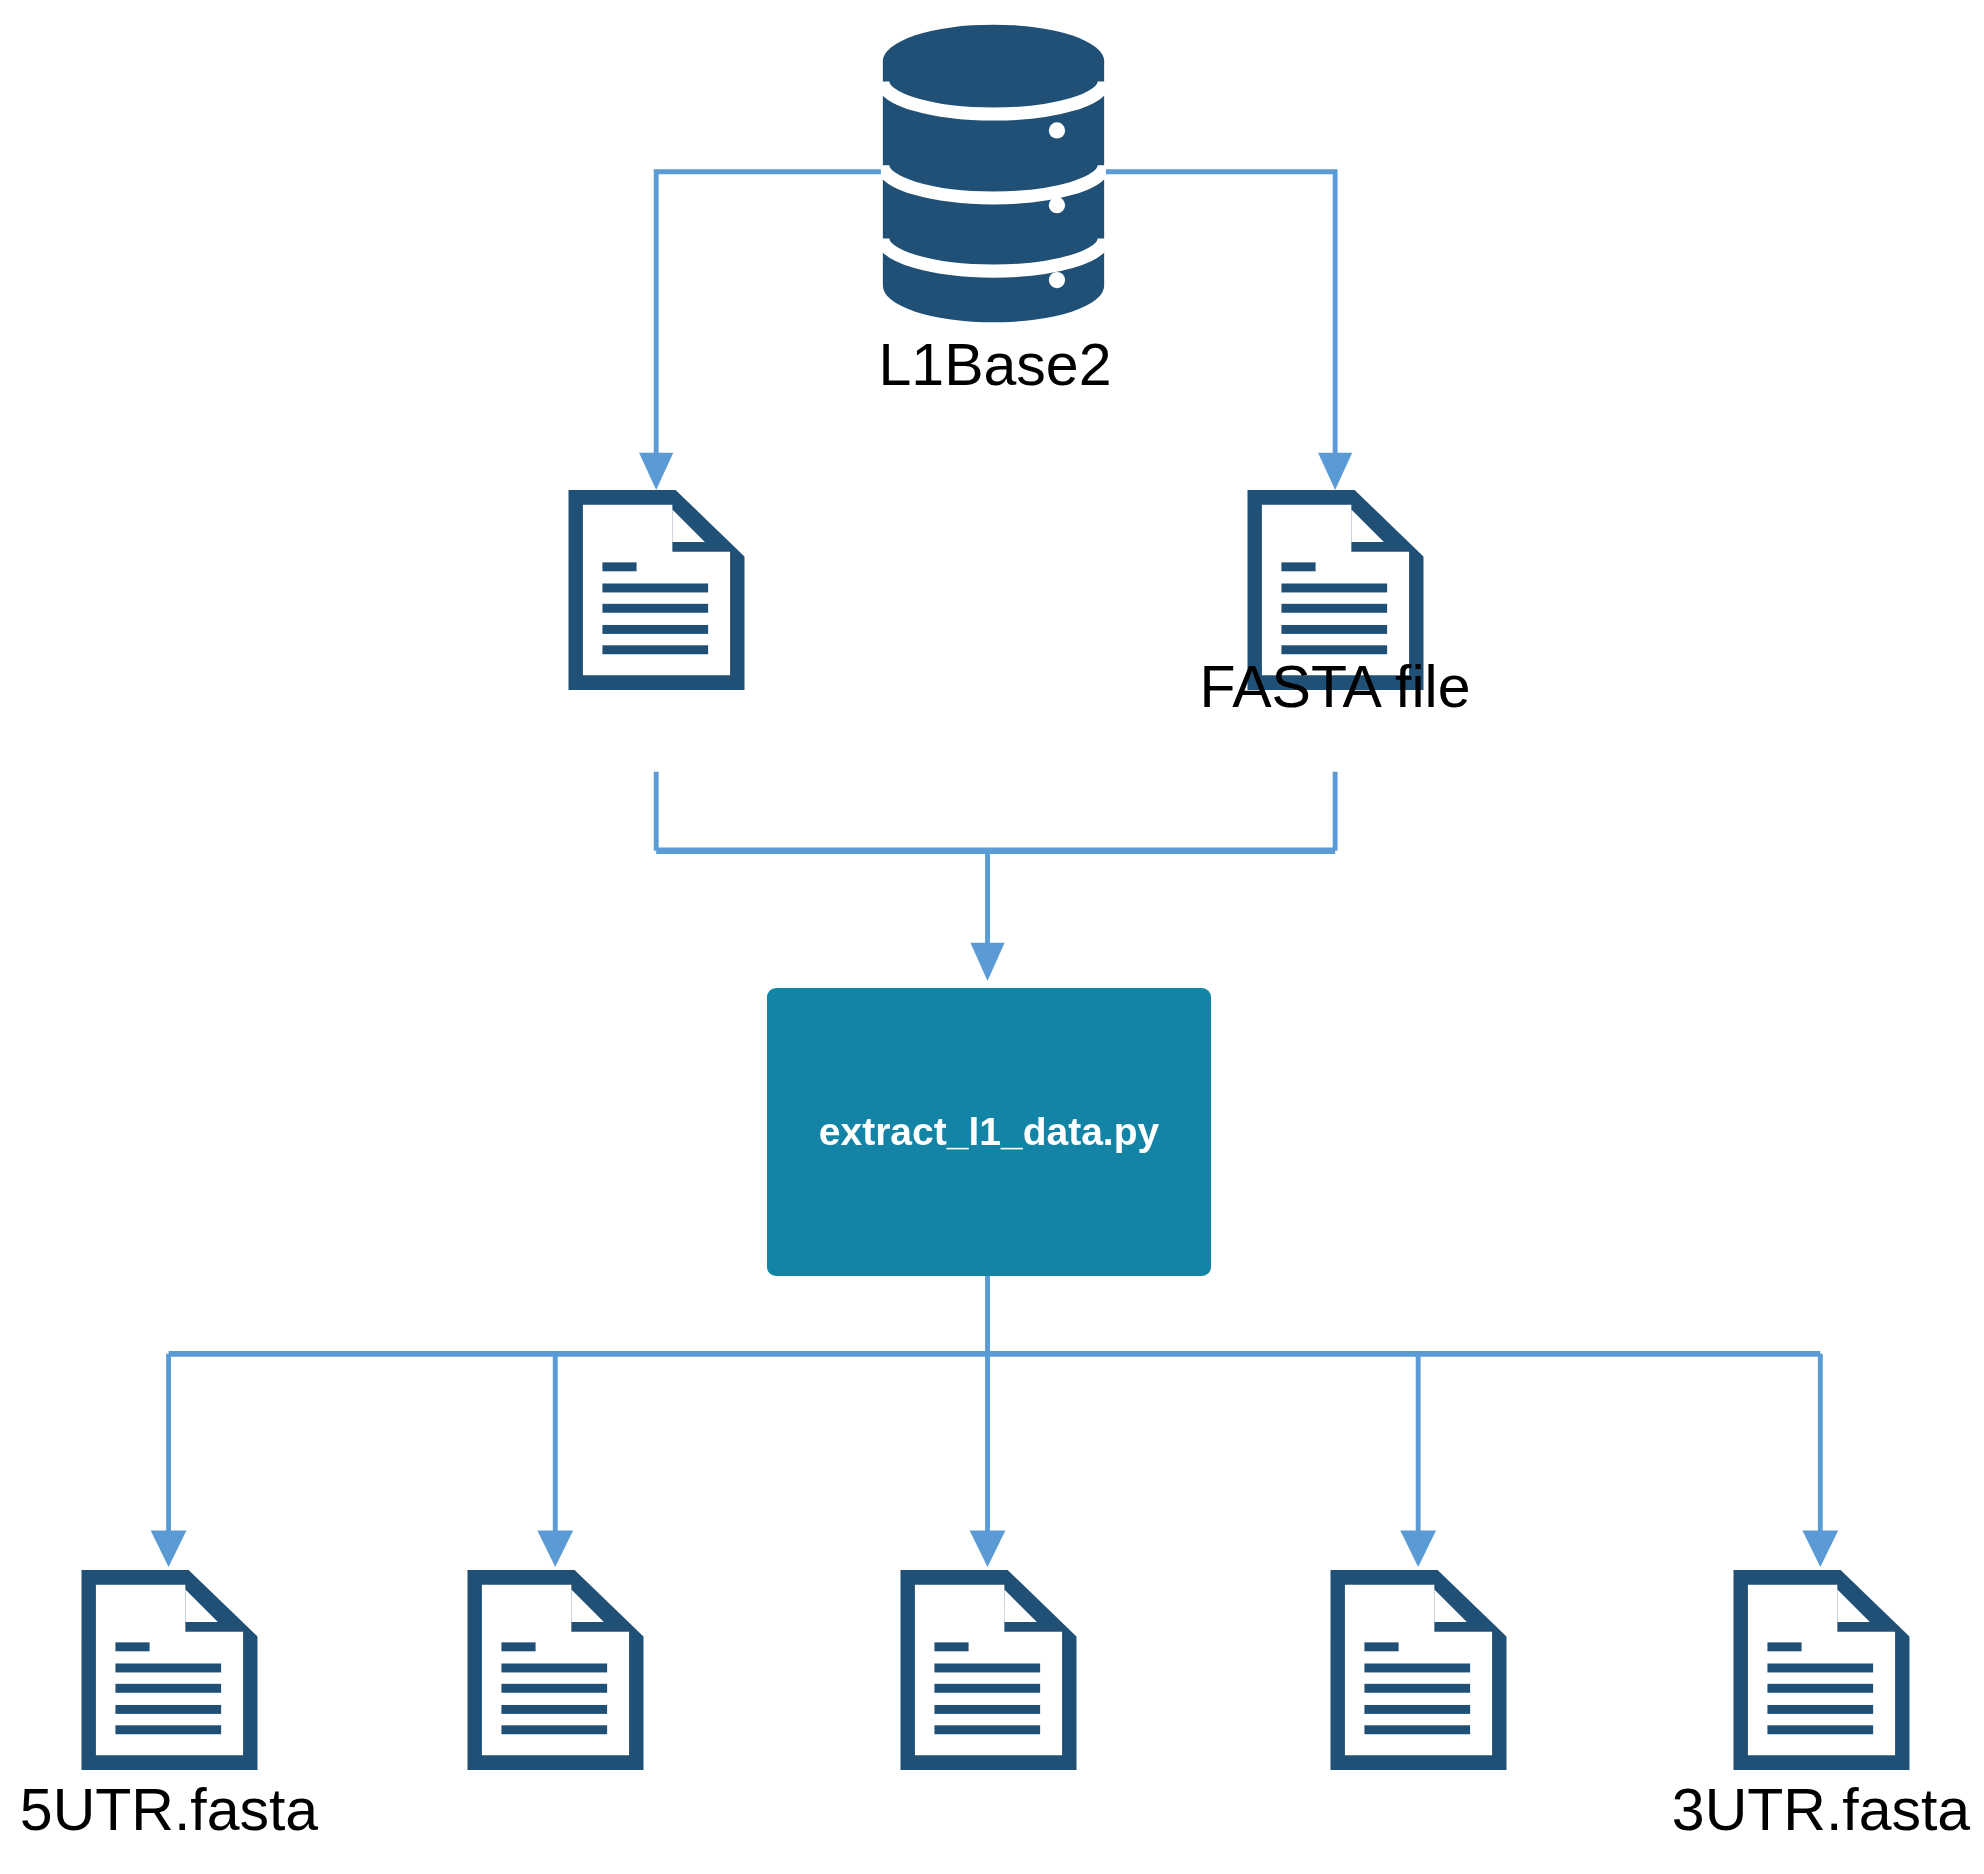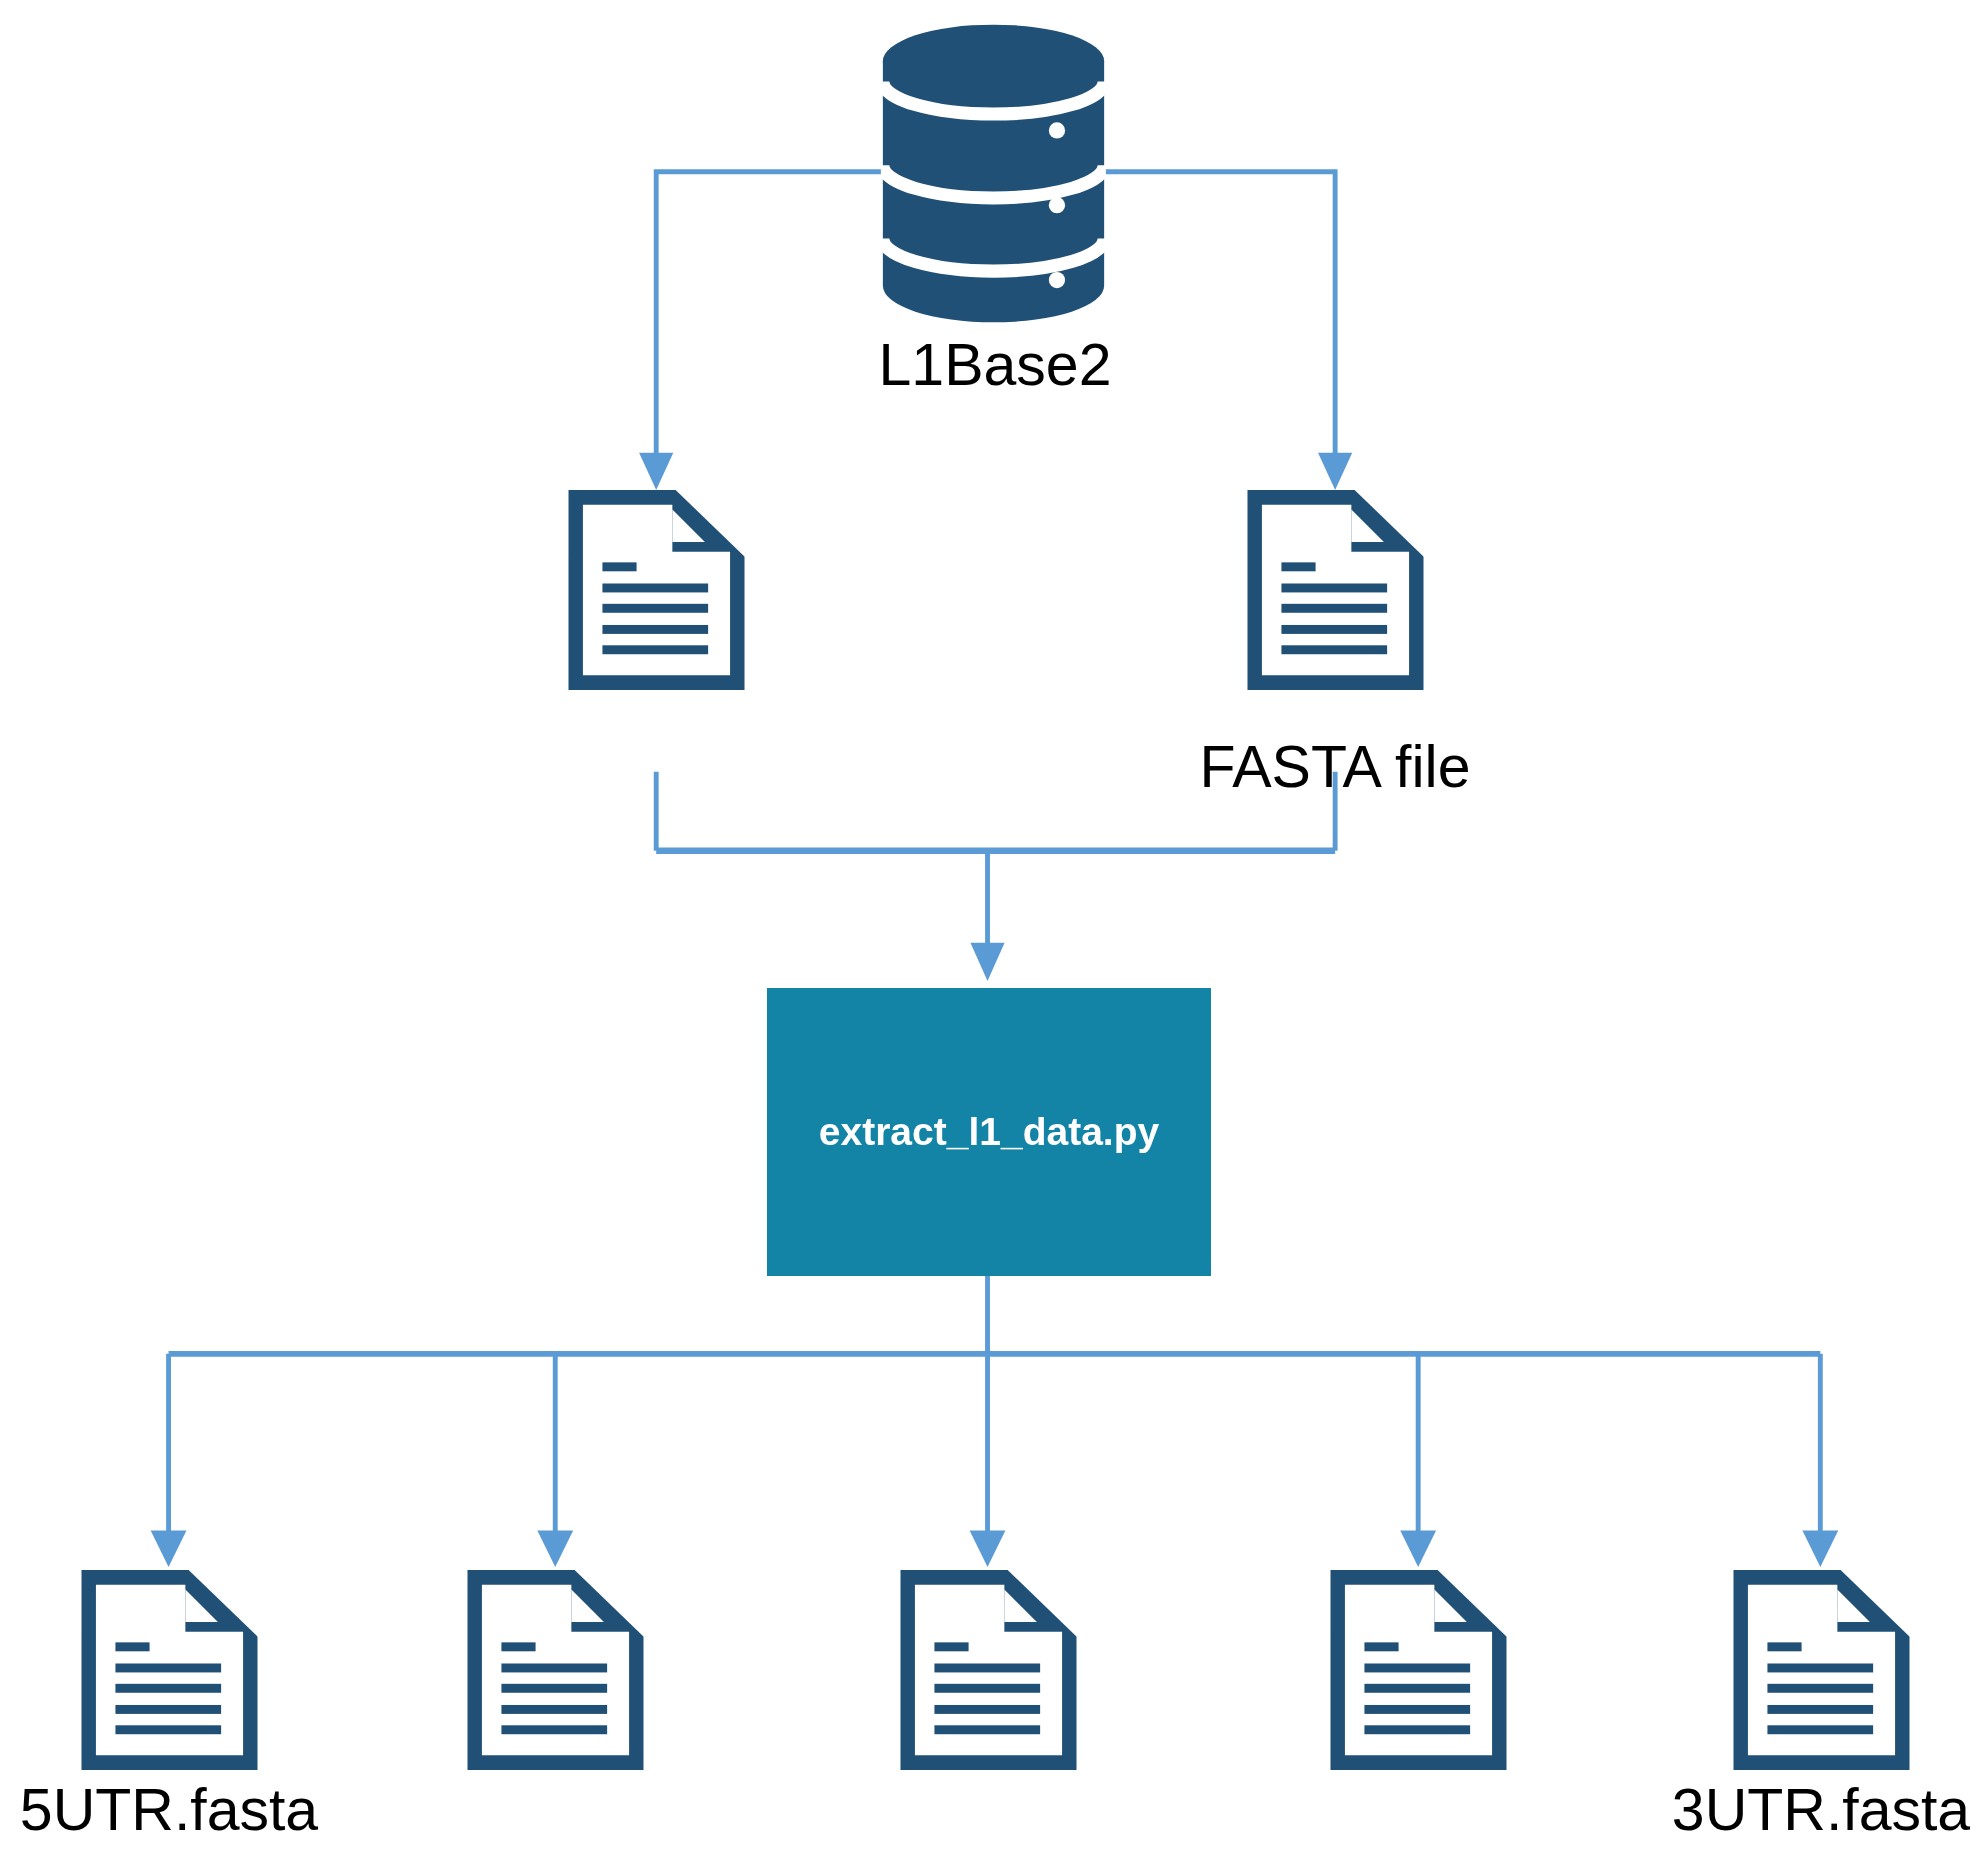--- a/index.html
+++ b/index.html
@@ -33,20 +33,21 @@
     letter-spacing:0px;
   }
   .process-box{
     position:absolute;
     left:767px; top:988px;
     width:444px; height:288px;
     background:var(--process-fill);
     display:flex;
     align-items:center;
     justify-content:center;
+    border-radius:9px;
   }
   .process-box .process-label{
     color:var(--process-text);
     font-size:39px;
     font-weight:bold;
     white-space:nowrap;
   }
   .conn{stroke:var(--connector);fill:none;}
   .arrowhead{fill:var(--connector);stroke:none;}
   svg.icon{position:absolute;display:block;}
@@ -114,21 +115,21 @@
   </svg>
   <div class="node-label" style="left:710px;top:332px">L1Base2</div>
 
   <svg class="icon abs" style="left:568px;top:490px" width="177" height="200" viewBox="0 0 217 246">
     <use href="#sym-doc"></use>
   </svg>
 
   <svg class="icon abs" style="left:1247px;top:490px" width="177" height="200" viewBox="0 0 217 246">
     <use href="#sym-doc"></use>
   </svg>
-  <div class="node-label" style="left:1050px;top:734px">FASTA file</div>
+  <div class="node-label" style="left:1050px;top:654px">FASTA file</div>
 
   <div class="process-box">
     <span class="process-label">extract_l1_data.py</span>
   </div>
 
   <svg class="icon abs" style="left:81px;top:1570px" width="177" height="200" viewBox="0 0 217 246">
       <use href="#sym-doc"></use>
     </svg>
   <div class="node-label" style="left:-116px;top:1777px">5UTR.fasta</div>
 

